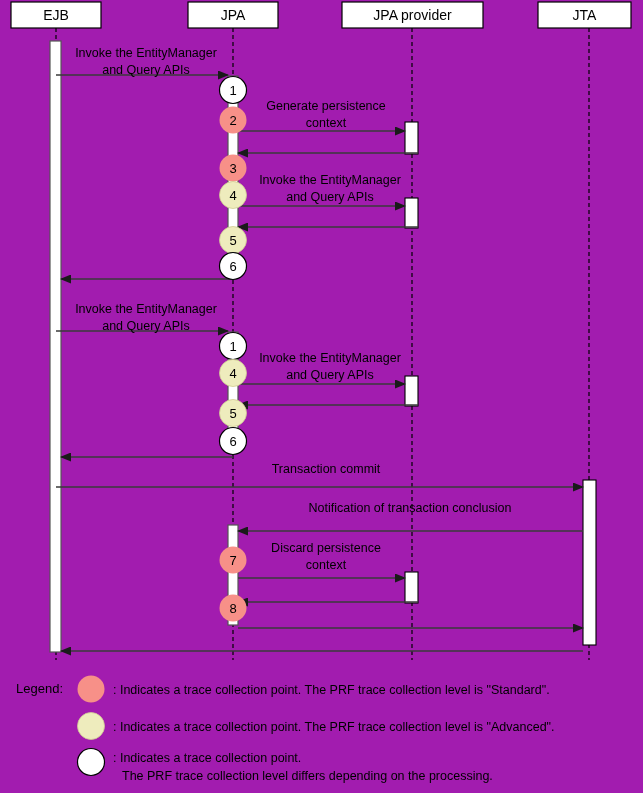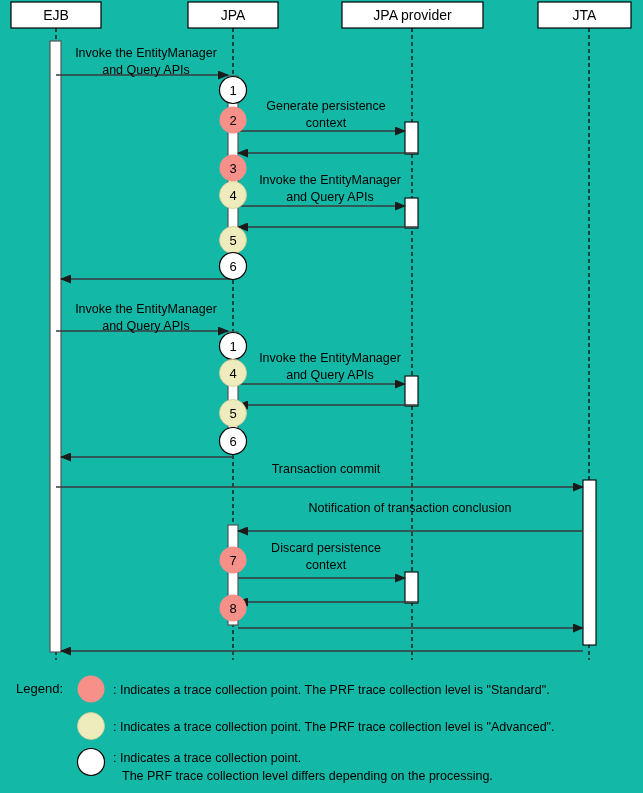--- a/index.html
+++ b/index.html
@@ -4,21 +4,21 @@
 <style>
   html, body {
     margin: 0;
     padding: 0;
     background: #ffffff;
   }
   #page {
     position: relative;
     width: 643px;
     height: 793px;
-    background: #14b8a6;
+    background: #a21caf;
     font-family: "Liberation Sans", sans-serif;
     overflow: hidden;
   }
   svg#diagram {
     position: absolute;
     top: 0;
     left: 0;
     width: 643px;
     height: 793px;
     display: block;

